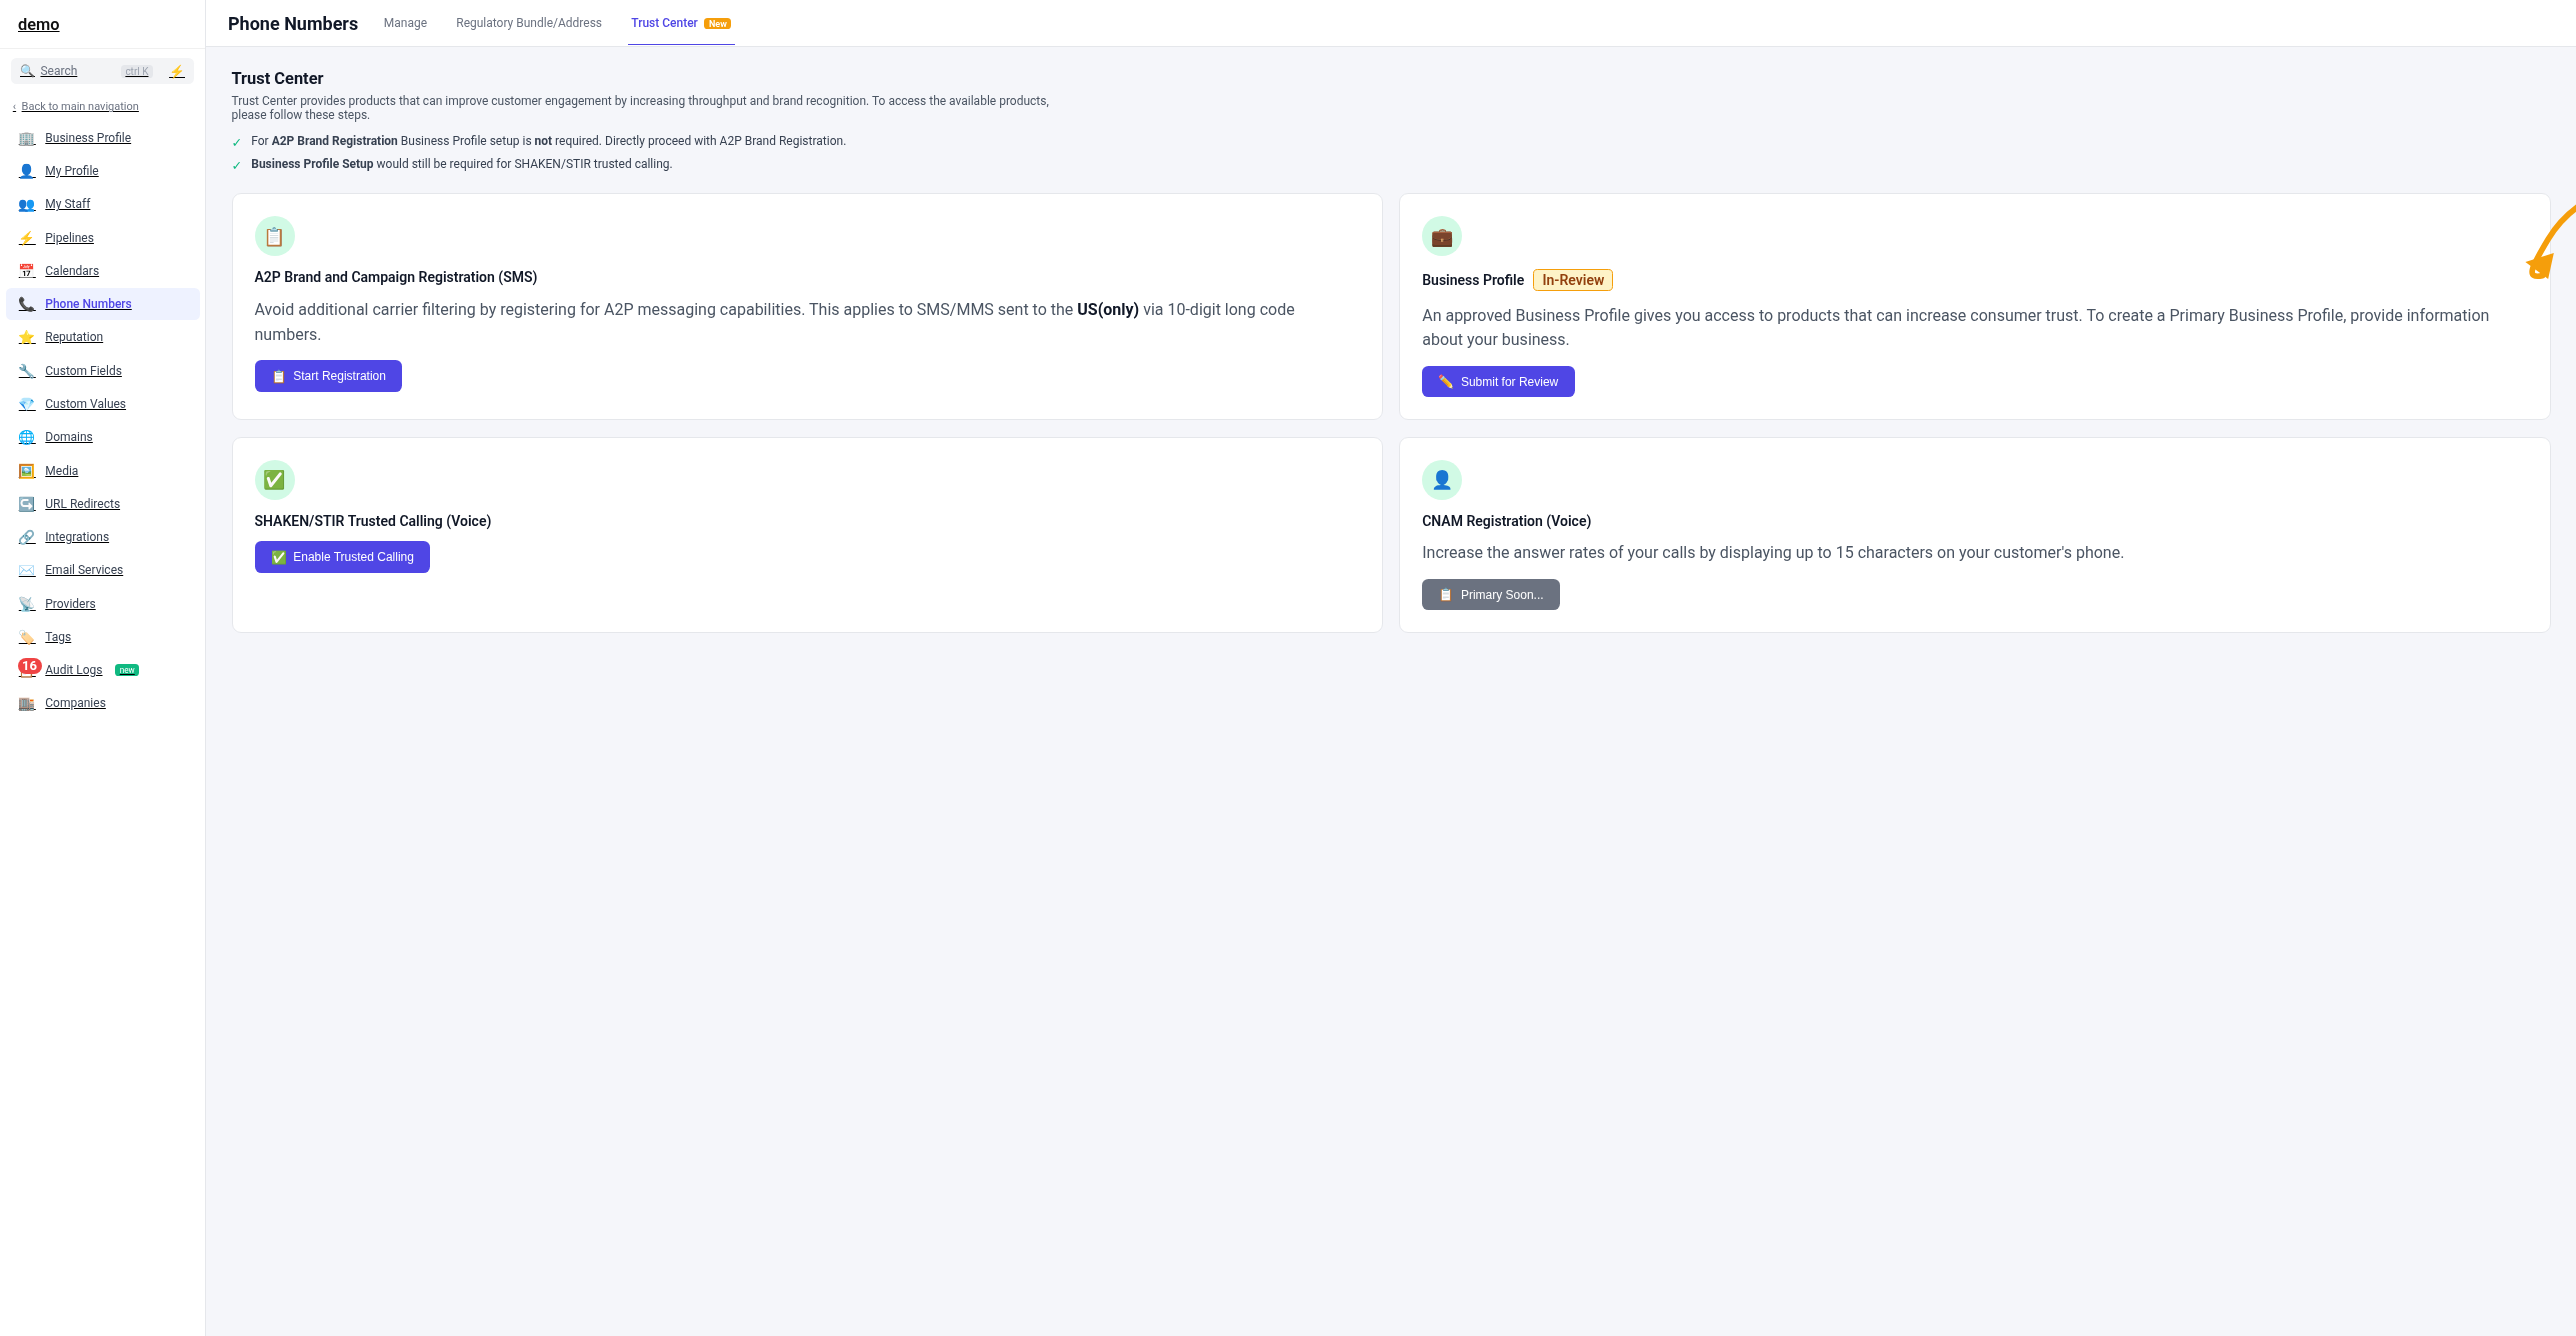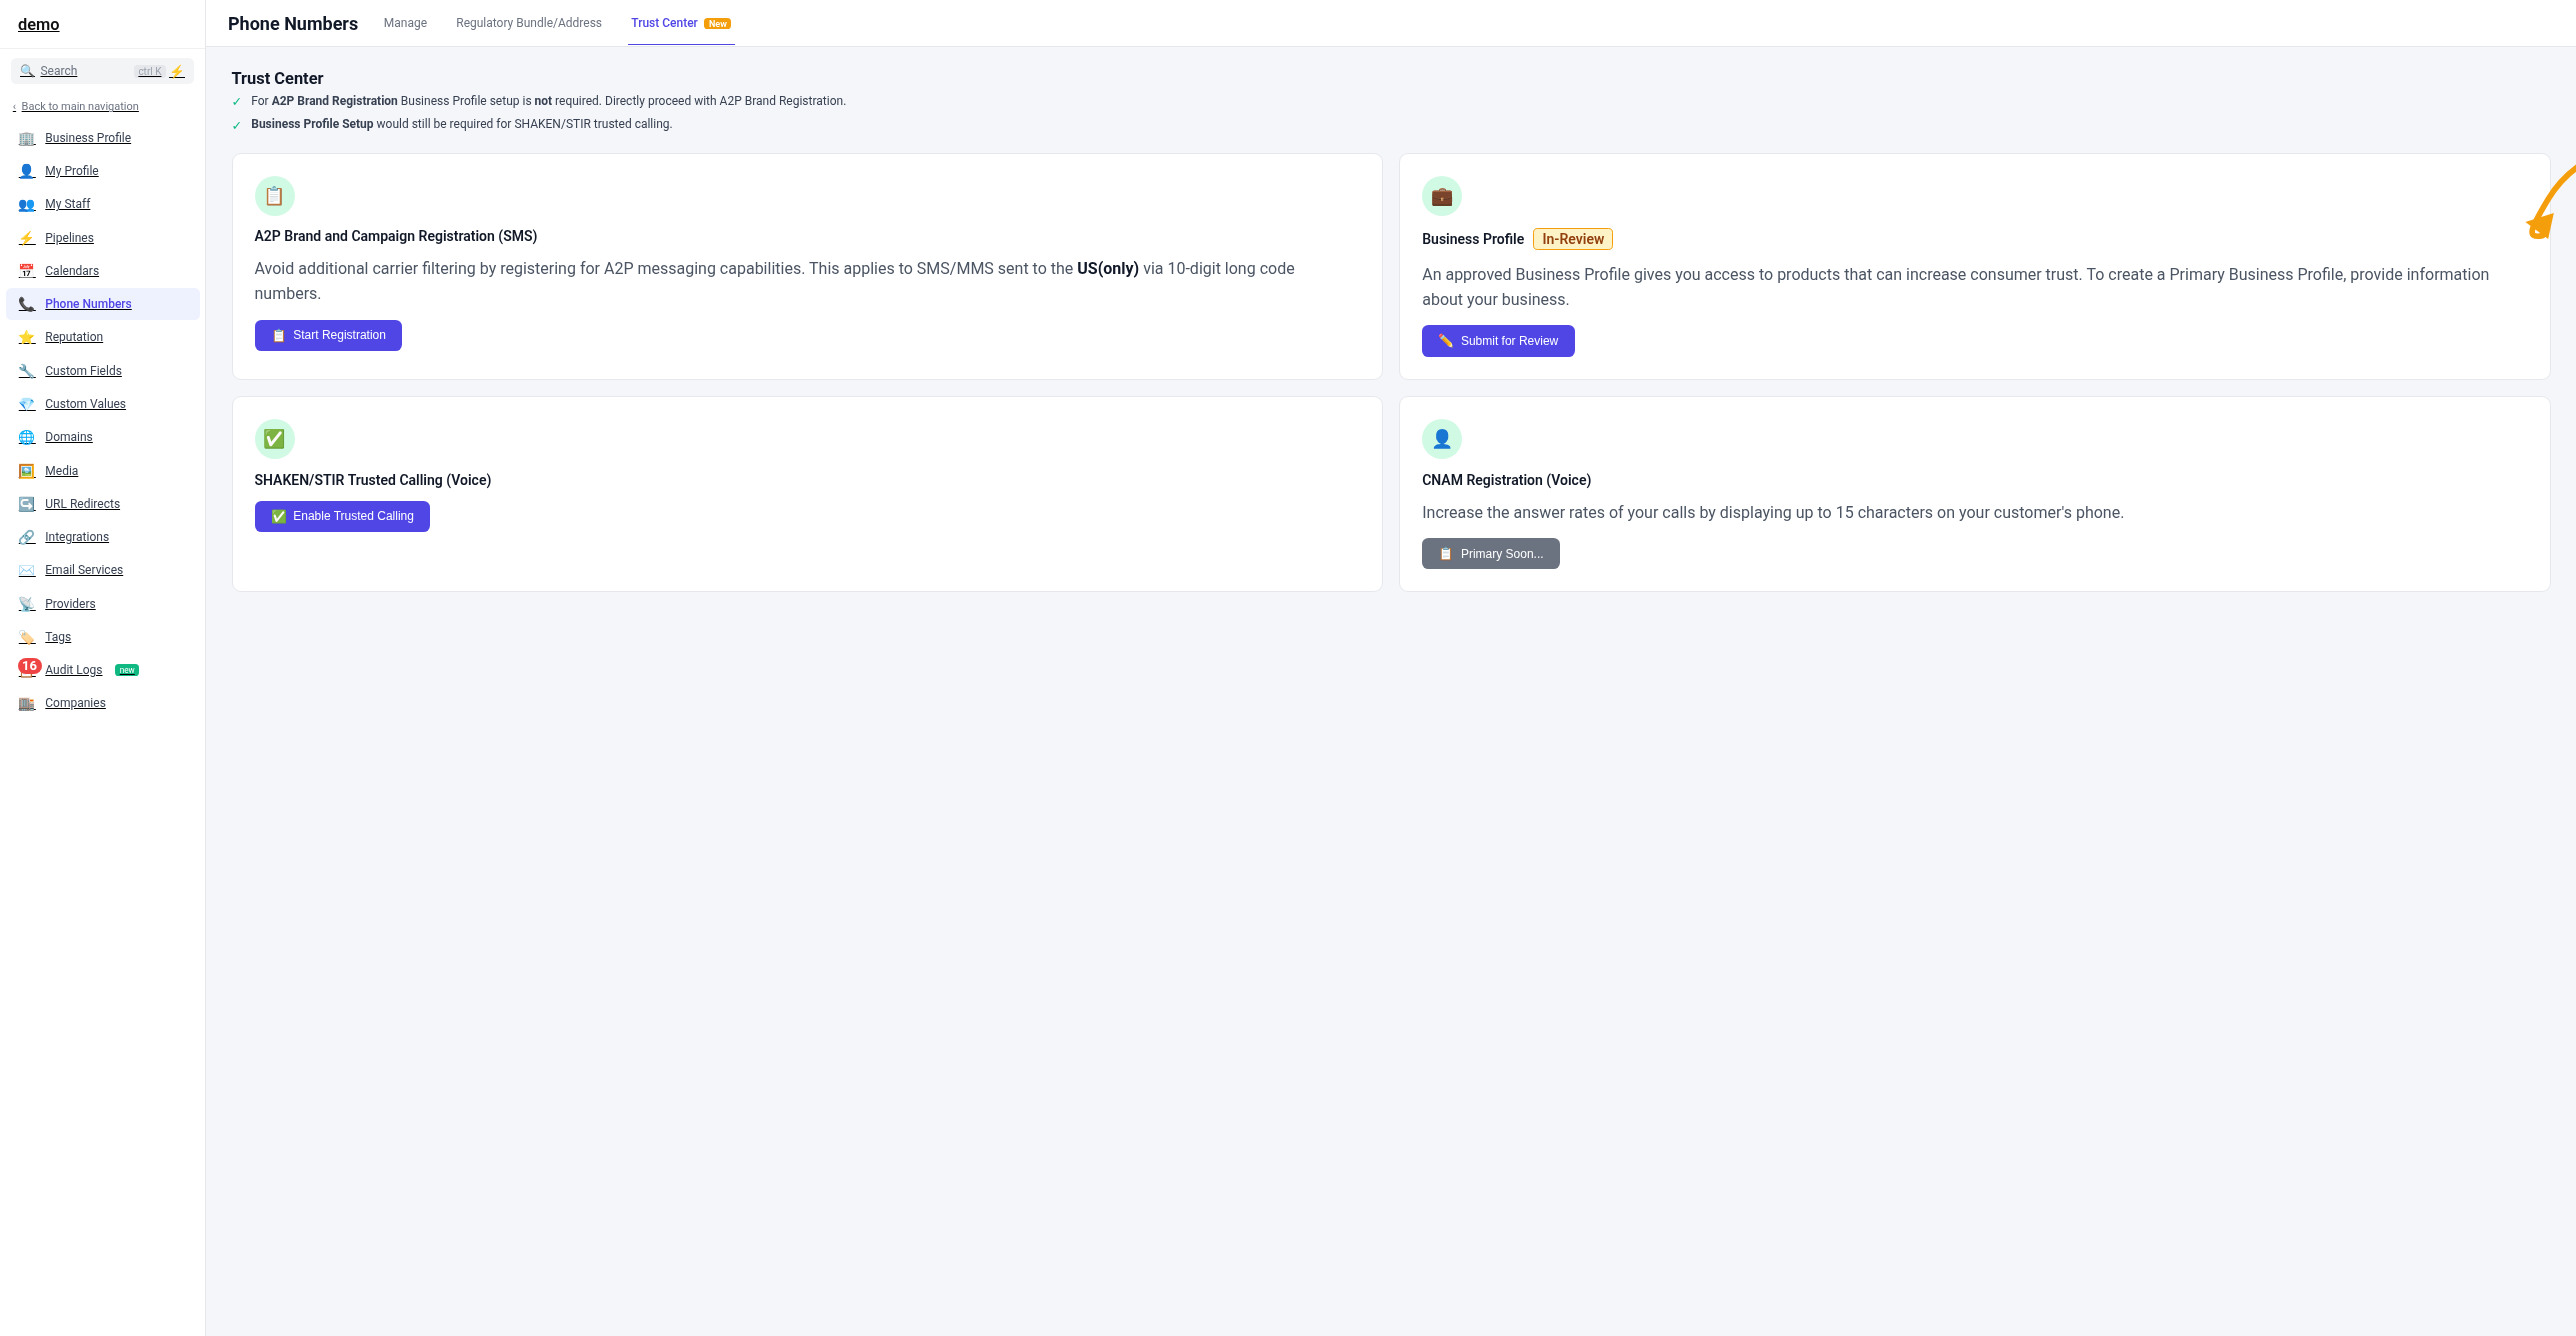--- a/index.html
+++ b/index.html
@@ -277,21 +277,21 @@
 <body>
 
 <div class="sidebar">
   <div class="sidebar-logo">demo</div>
 
   <div class="sidebar-search">
     <div class="sidebar-search-left">
       <span>🔍</span>
       <span>Search</span>
     </div>
-    <div style="display:flex;align-items:center;gap:3px">
+    <div style="display:flex;align-items:center;gap:16px">
       <span class="sidebar-shortcut">ctrl K</span>
       <span class="sidebar-lightning">⚡</span>
     </div>
   </div>
 
   <div class="sidebar-back">
     <span>‹</span>
     <span>Back to main navigation</span>
   </div>
 
@@ -384,20 +384,21 @@
       <span>Regulatory Bundle/Address</span>
     </div>
     <div class="header-tab active">
       <span>Trust Center</span>
       <span class="tab-new-badge">New</span>
     </div>
   </div>
 
   <div class="content">
     <h2 class="section-title">Trust Center</h2>
+    <p class="section-desc">Trust Center provides products that can improve customer engagement by increasing throughput and brand recognition. To access the available products, please follow these steps.</p>
 
     <div class="bullet-list">
       <div class="bullet-item">
         <span class="check-icon">✓</span>
         <span>For <strong>A2P Brand Registration</strong> Business Profile setup is <strong>not</strong> required. Directly proceed with A2P Brand Registration.</span>
       </div>
       <div class="bullet-item">
         <span class="check-icon">✓</span>
         <span><strong>Business Profile Setup</strong> would still be required for SHAKEN/STIR trusted calling.</span>
       </div>

